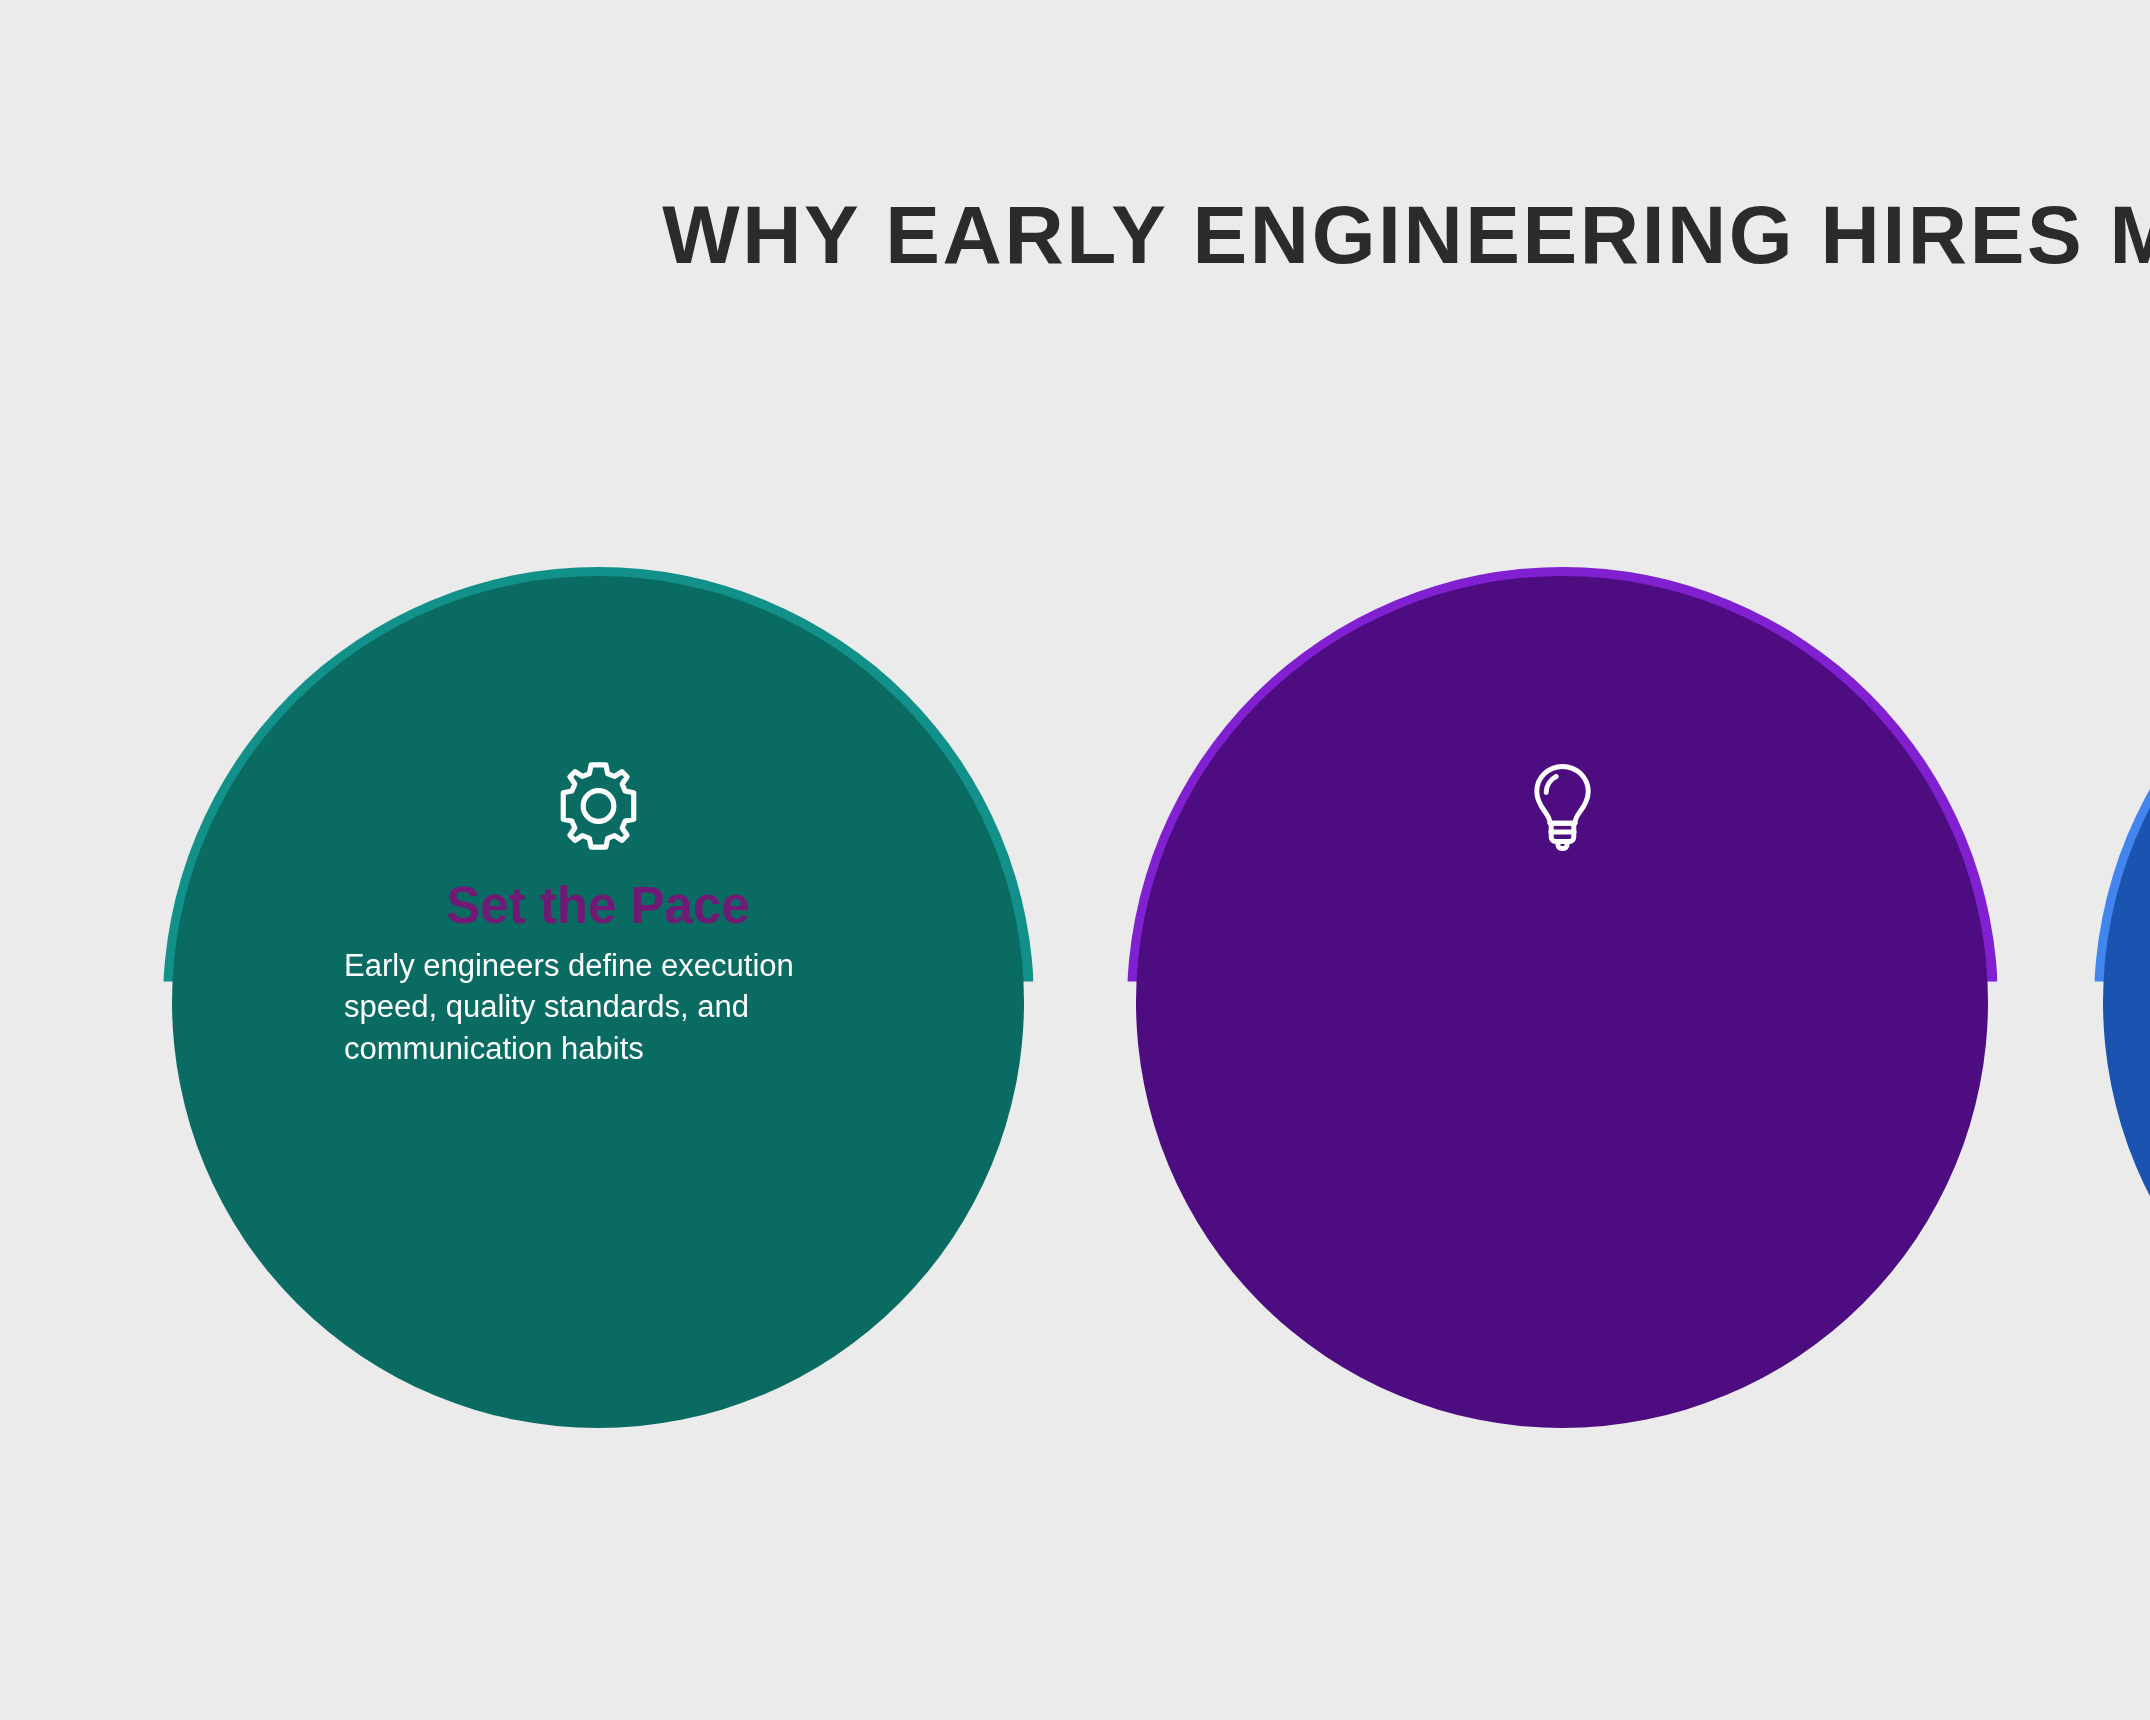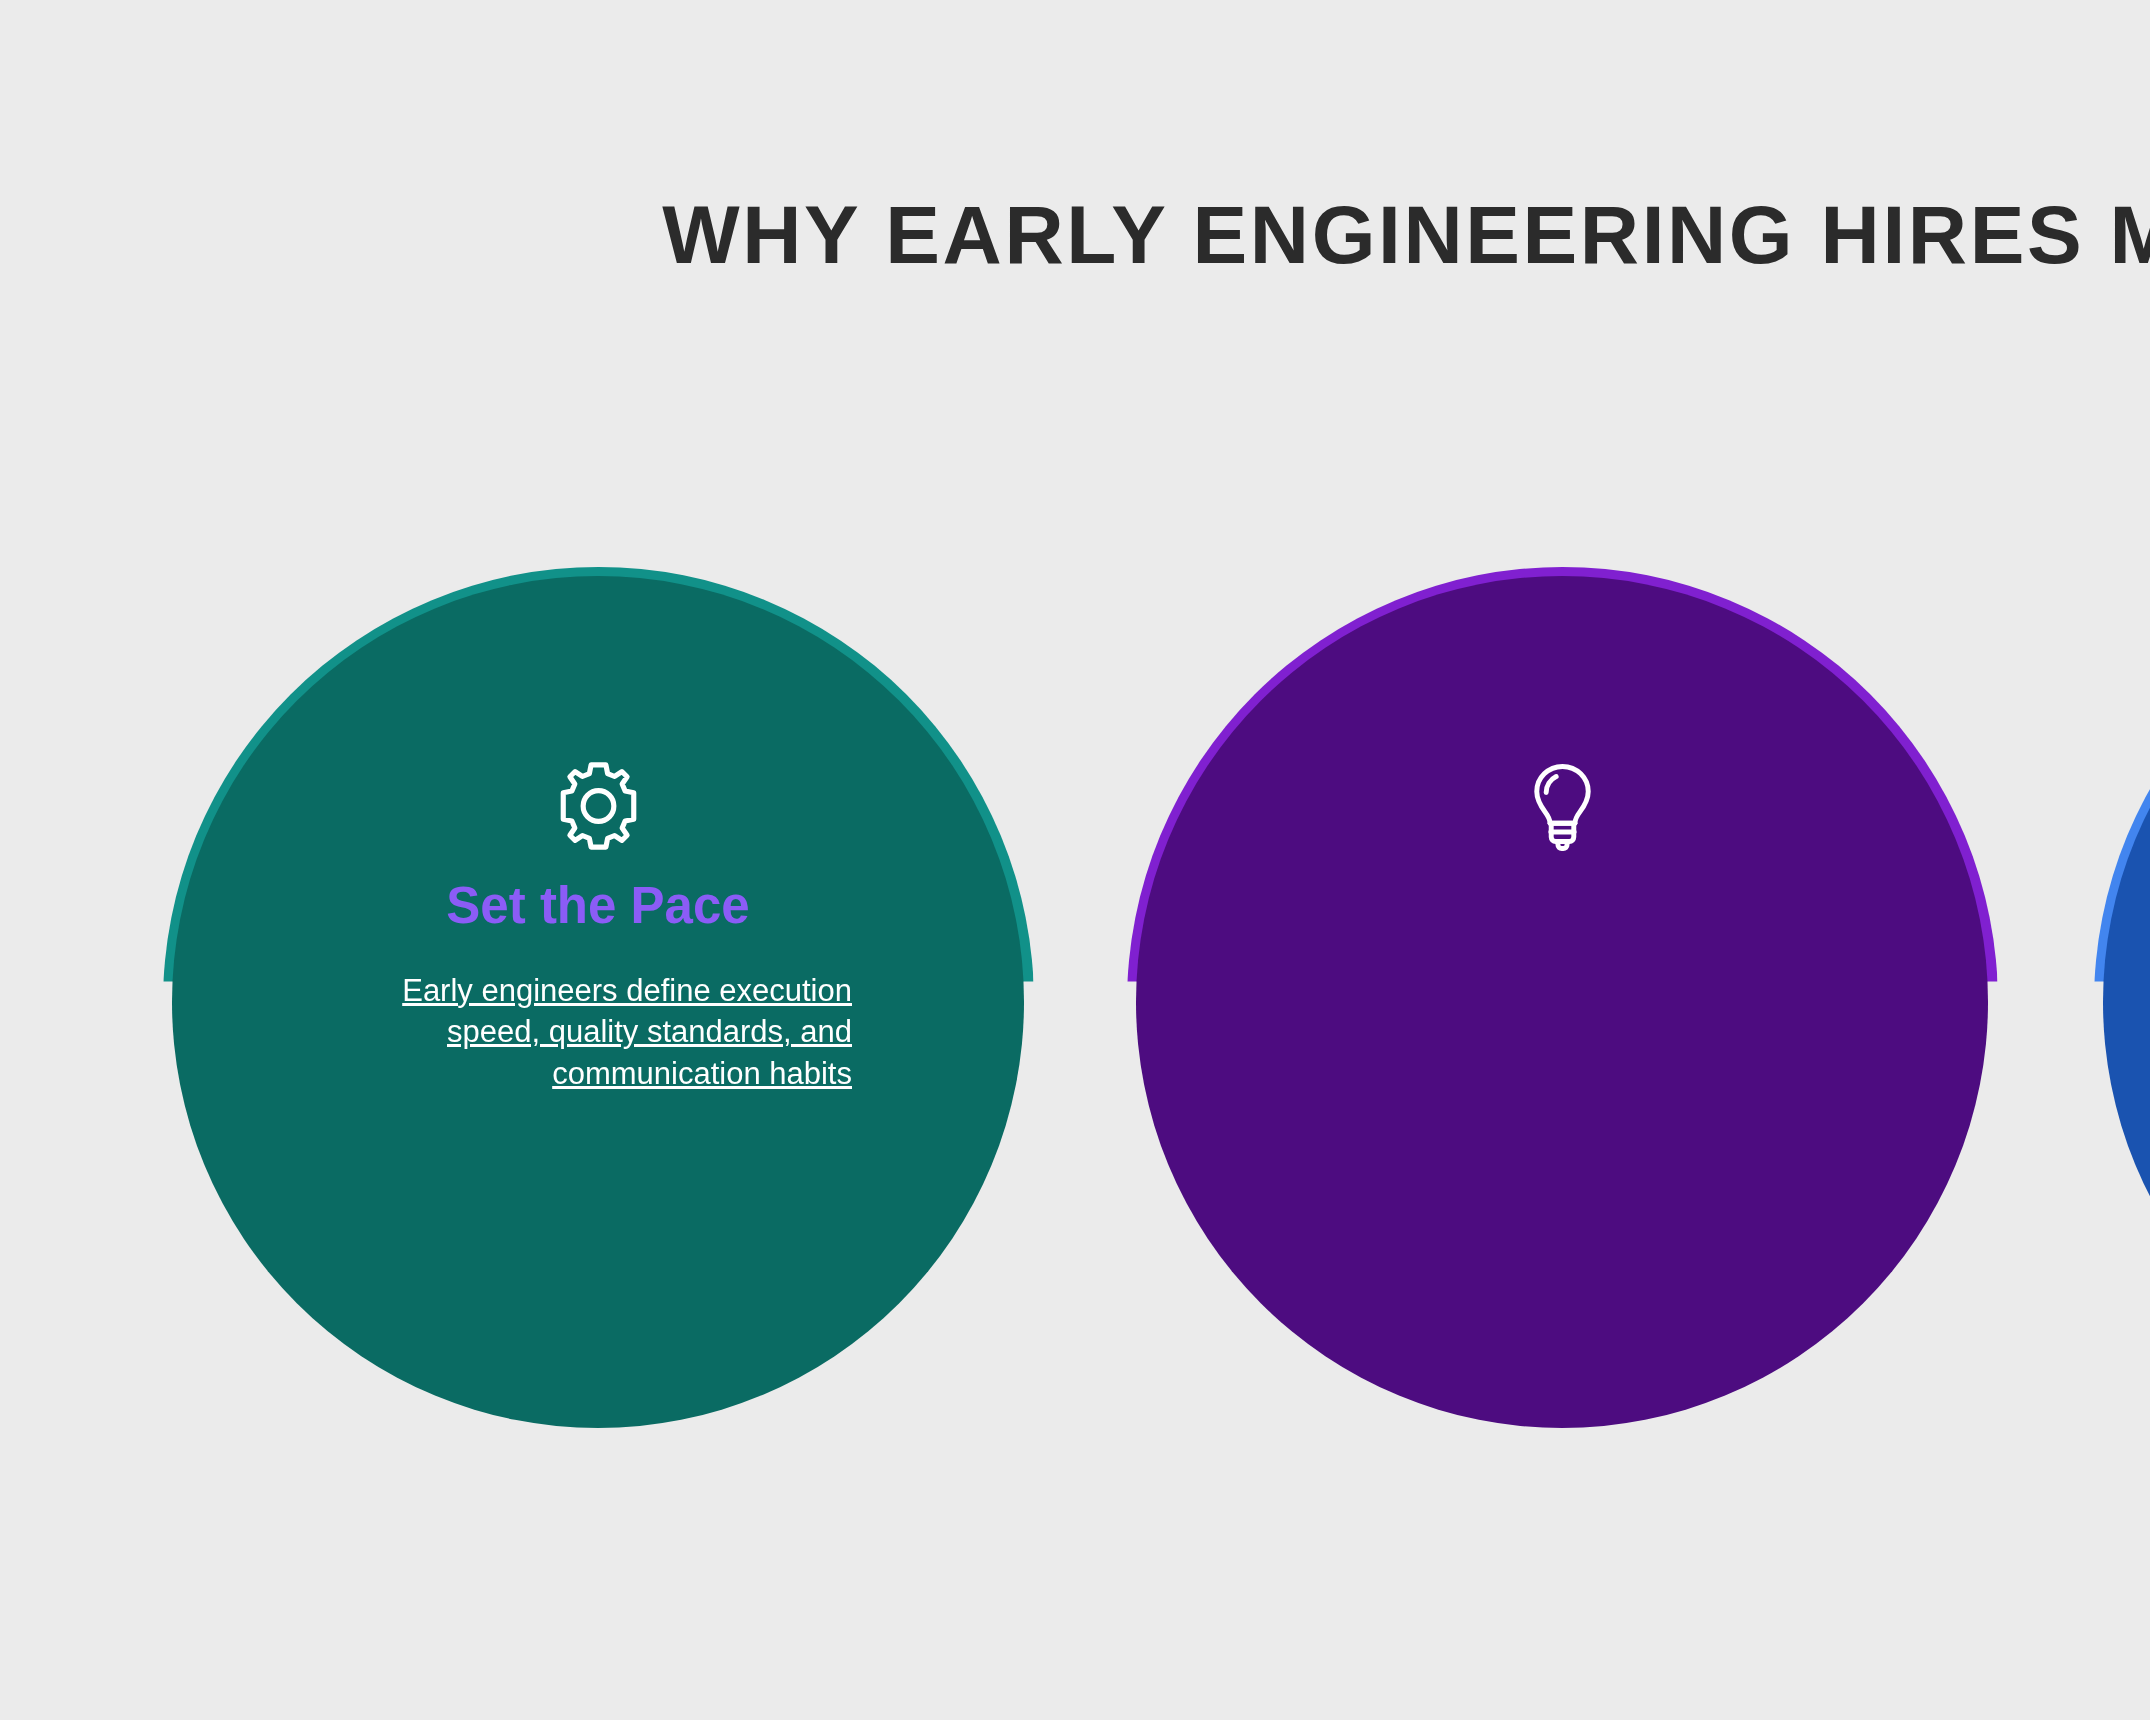--- a/index.html
+++ b/index.html
@@ -108,28 +108,27 @@
     margin-top: 19px;
     font-size: 51px;
     font-weight: 700;
     color: #ffffff;
     line-height: 1.05;
     text-align: center;
     white-space: nowrap;
   }
 
   .card-desc {
-    margin-top: 37px;
+    margin-top: 12px;
     font-size: 31px;
     font-weight: 400;
     color: #ffffff;
     line-height: 1.34;
-    text-align: right;
+    text-align: left;
     width: 533px;
-    text-decoration: underline;
   }
   .card-1 .card-desc { width: 508px; }
   .card-2 .card-desc { width: 508px; }
 </style>
 </head>
 <body style="background: rgb(235, 235, 235);">
 
 <div class="poster" style="background: rgb(235, 235, 235);">
 
   <div class="title" style="color: rgb(43, 43, 43);">WHY EARLY ENGINEERING HIRES MATTER</div>
@@ -139,21 +138,21 @@
     <div class="card card-1">
       <div class="ring" style="background: rgb(17, 145, 137);"></div>
       <div class="disc" style="background: rgb(10, 107, 99);"></div>
       <div class="content">
         <div class="icon-wrap">
           <svg viewBox="0 0 100 100" fill="none" xmlns="http://www.w3.org/2000/svg">
             <path d="M50 8.5 L57.5 8.5 L59.2 17.2 L66.3 20.2 L73.6 15.2 L78.9 20.5 L73.9 27.8 L76.9 34.9 L85.6 36.6 L85.6 44.1 L85.6 55.9 L85.6 63.4 L76.9 65.1 L73.9 72.2 L78.9 79.5 L73.6 84.8 L66.3 79.8 L59.2 82.8 L57.5 91.5 L50 91.5 L42.5 91.5 L40.8 82.8 L33.7 79.8 L26.4 84.8 L21.1 79.5 L26.1 72.2 L23.1 65.1 L14.4 63.4 L14.4 55.9 L14.4 44.1 L14.4 36.6 L23.1 34.9 L26.1 27.8 L21.1 20.5 L26.4 15.2 L33.7 20.2 L40.8 17.2 L42.5 8.5 Z" stroke="#ffffff" stroke-width="5.2" stroke-linejoin="round" stroke-linecap="round"></path>
             <circle cx="50" cy="50" r="15.5" stroke="#ffffff" stroke-width="5.2"></circle>
           </svg>
         </div>
-        <div class="card-title" style="color: #8b5cf6;">Set the Pace</div>
+        <div class="card-title" style="color: #701a75;">Set the Pace</div>
         <div class="card-desc" style="color: rgb(255, 255, 255);">Early engineers define execution speed, quality standards, and communication habits</div>
       </div>
     </div>
 
     <div class="card card-2">
       <div class="ring" style="background: rgb(128, 32, 208);"></div>
       <div class="disc" style="background: rgb(77, 12, 128);"></div>
       <div class="content">
         <div class="icon-wrap">
           <svg viewBox="0 0 100 100" fill="none" xmlns="http://www.w3.org/2000/svg">

